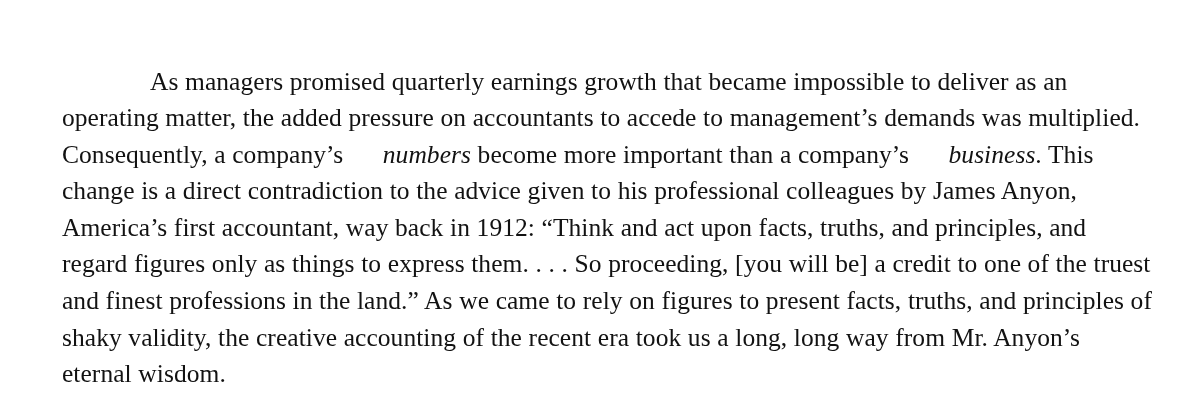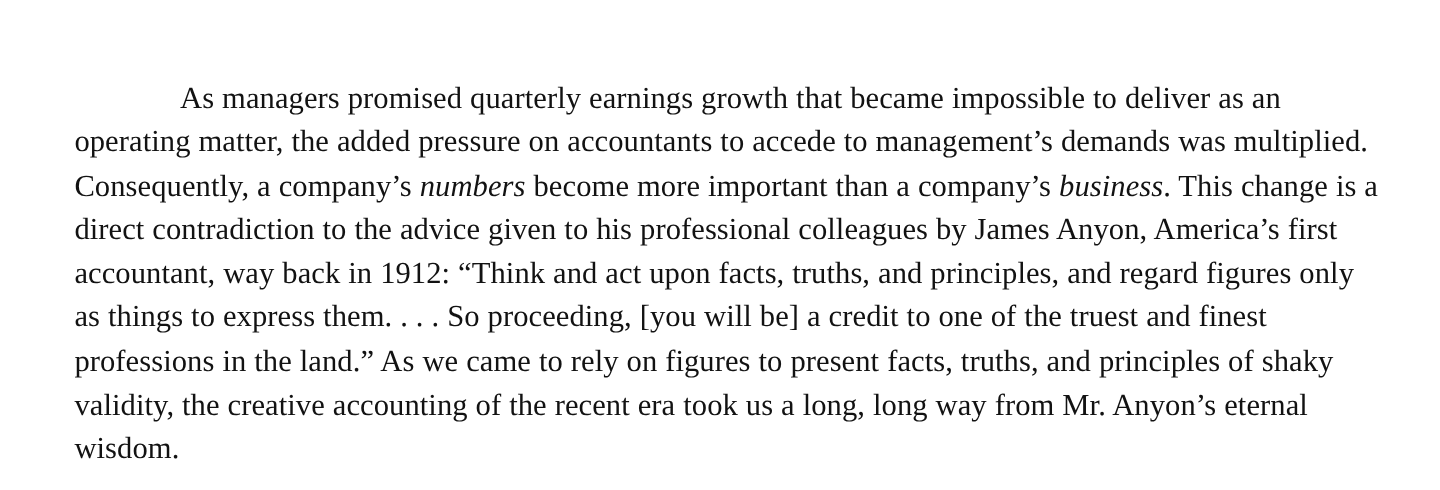--- a/index.html
+++ b/index.html
@@ -28,20 +28,21 @@
     width: 1094px;
     font-size: 25.5px;
     line-height: 36.6px;
     text-align: left;
     text-indent: 88px;
     color: #121212;
     letter-spacing: 0.05px;
     word-spacing: 0.2px;
   }
   .body-text i {
+    margin-left: 33px;
   }
 </style>
 </head>
 <body>
 
 <div class="page">
   <p class="body-text">As managers promised quarterly earnings growth that became impossible to deliver as an operating matter, the added pressure on accountants to accede to management’s demands was multiplied. Consequently, a company’s <i>numbers</i> become more important than a company’s <i>business</i>. This change is a direct contradiction to the advice given to his professional colleagues by James Anyon, America’s first accountant, way back in 1912: “Think and act upon facts, truths, and principles, and regard figures only as things to express them. . . . So proceeding, [you will be] a credit to one of the truest and finest professions in the land.” As we came to rely on figures to present facts, truths, and principles of shaky validity, the creative accounting of the recent era took us a long, long way from Mr. Anyon’s eternal wisdom.</p>
 </div>
 
 </body></html>

